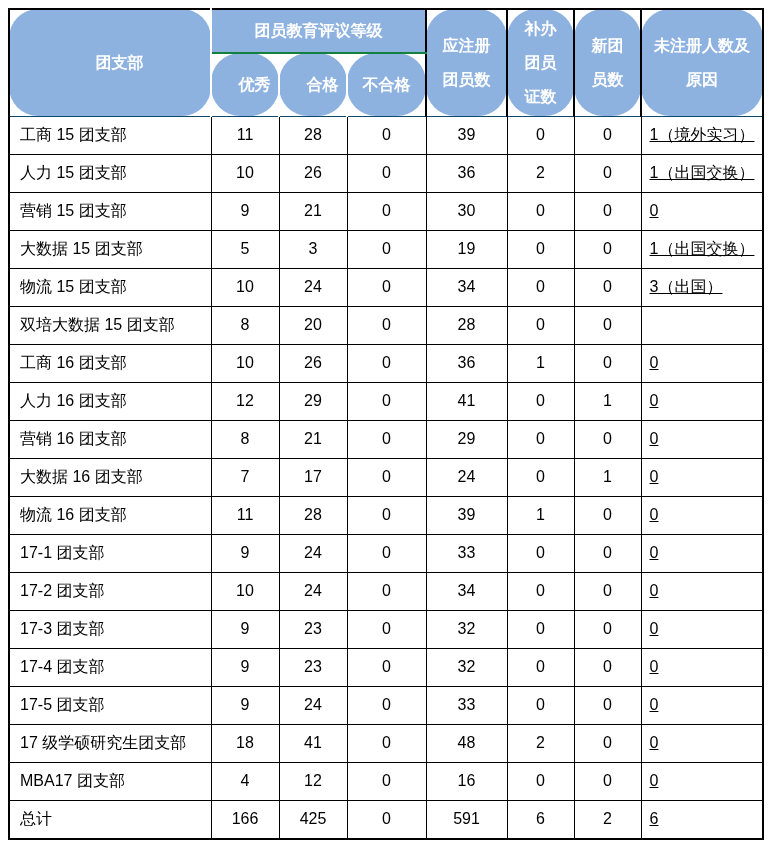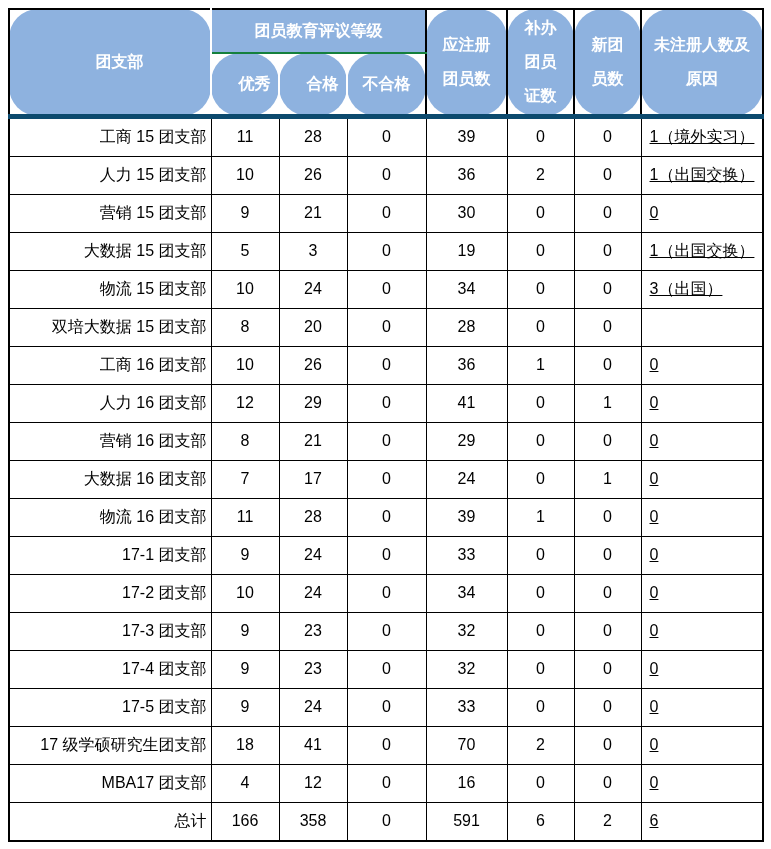--- a/index.html
+++ b/index.html
@@ -33,32 +33,32 @@
     white-space: pre-line;
     line-height: 2.1;
     padding: 0;
     border: none;
   }
   thead tr.h1 { height: 44px; }
   thead tr.h2 { height: 63px; }
   th.w-r { border-right: 2px solid #ffffff; padding-left: 19px; }
   th.k-r { border-right: 2px solid #000000; }
   th.w-b { border-bottom: 2px solid #15803d; }
-  th.k-b { border-bottom: 5px solid #0c4a6e; border-radius: 29px; }
+  th.k-b { border-bottom: 1px solid #0c4a6e; border-radius: 29px; }
   
   tbody td {
     border: 1px solid #000000;
     height: 37px;
     font-size: 16px;
     vertical-align: middle;
     background: #ffffff;
     padding: 0 4px;
   }
   tbody td.c-branch {
-    text-align: right;
+    text-align: left;
     padding-left: 10px;
   }
   tbody td.c-num {
     text-align: center;
   }
   tbody td.c-reason {
     text-align: left;
     padding-left: 8px;
     text-decoration: underline;
   }
@@ -257,39 +257,39 @@
           <td class="c-num">33</td>
           <td class="c-num">0</td>
           <td class="c-num">0</td>
           <td class="c-reason">0</td>
         </tr>
         <tr>
           <td class="c-branch">17 级学硕研究生团支部</td>
           <td class="c-num">18</td>
           <td class="c-num">41</td>
           <td class="c-num">0</td>
-          <td class="c-num">70</td>
+          <td class="c-num">48</td>
           <td class="c-num">2</td>
           <td class="c-num">0</td>
           <td class="c-reason">0</td>
         </tr>
         <tr>
           <td class="c-branch">MBA17 团支部</td>
           <td class="c-num">4</td>
           <td class="c-num">12</td>
           <td class="c-num">0</td>
           <td class="c-num">16</td>
           <td class="c-num">0</td>
           <td class="c-num">0</td>
           <td class="c-reason">0</td>
         </tr>
         <tr>
           <td class="c-branch">总计</td>
           <td class="c-num">166</td>
-          <td class="c-num">358</td>
+          <td class="c-num">425</td>
           <td class="c-num">0</td>
           <td class="c-num">591</td>
           <td class="c-num">6</td>
           <td class="c-num">2</td>
           <td class="c-reason">6</td>
         </tr>
       </tbody>
   </table>
 </div>
 

